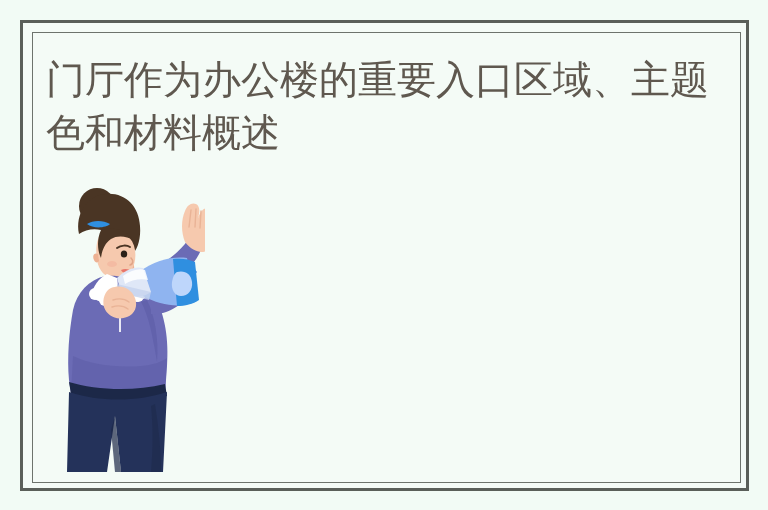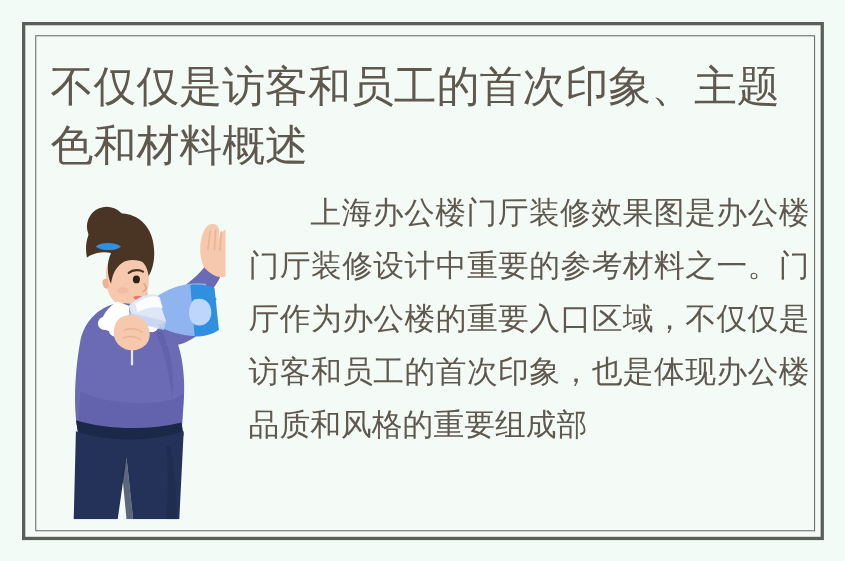--- a/index.html
+++ b/index.html
@@ -100,21 +100,21 @@
 </head>
 <body>
 
 <div class="page">
 
   <div class="frame-outer"></div>
   <div class="frame-inner"></div>
 
   <div class="content">
 
-    <div class="title">不仅仅是访客和员工的首次印象、主题色和材料概述</div>
+    <div class="title">门厅作为办公楼的重要入口区域、主题色和材料概述</div>
 
     <div class="body-wrap">
 
       <div class="illustration">
         <svg viewBox="0 0 150 292" width="150" height="292" xmlns="http://www.w3.org/2000/svg">
 
           <path d="M104 86 C116 78 126 70 133 60 L146 70 C140 84 128 96 114 103 Z" fill="#6b6bb5"></path>
 
           <g>
             <path d="M130 62 C126 52 126 40 130 31 C132 25 137 22 141 24 C145 26 145 32 143 38
@@ -204,18 +204,17 @@
             <path d="M14 202 C40 210 78 212 110 204 L112 216 C80 224 42 222 16 214 Z" fill="#1c2848"></path>
             <path d="M14 212 C44 222 82 222 112 212
                      L108 292 L66 292 L60 236 L52 292 L12 292 Z" fill="#24325a"></path>
             <path d="M60 236 L66 292 L60 292 L56 250 Z" fill="#1c2848" opacity="0.7"></path>
             <path d="M100 224 C104 250 106 272 106 292 L96 292 C98 268 98 246 96 226 Z" fill="#1c2848" opacity="0.45"></path>
           </g>
 
         </svg>
       </div>
 
-      <div class="body-text">上海办公楼门厅装修效果图是办公楼门厅装修设计中重要的参考材料之一。门厅作为办公楼的重要入口区域，不仅仅是访客和员工的首次印象，也是体现办公楼品质和风格的重要组成部</div>
 
     </div>
 
   </div>
 </div>
 
 </body></html>

